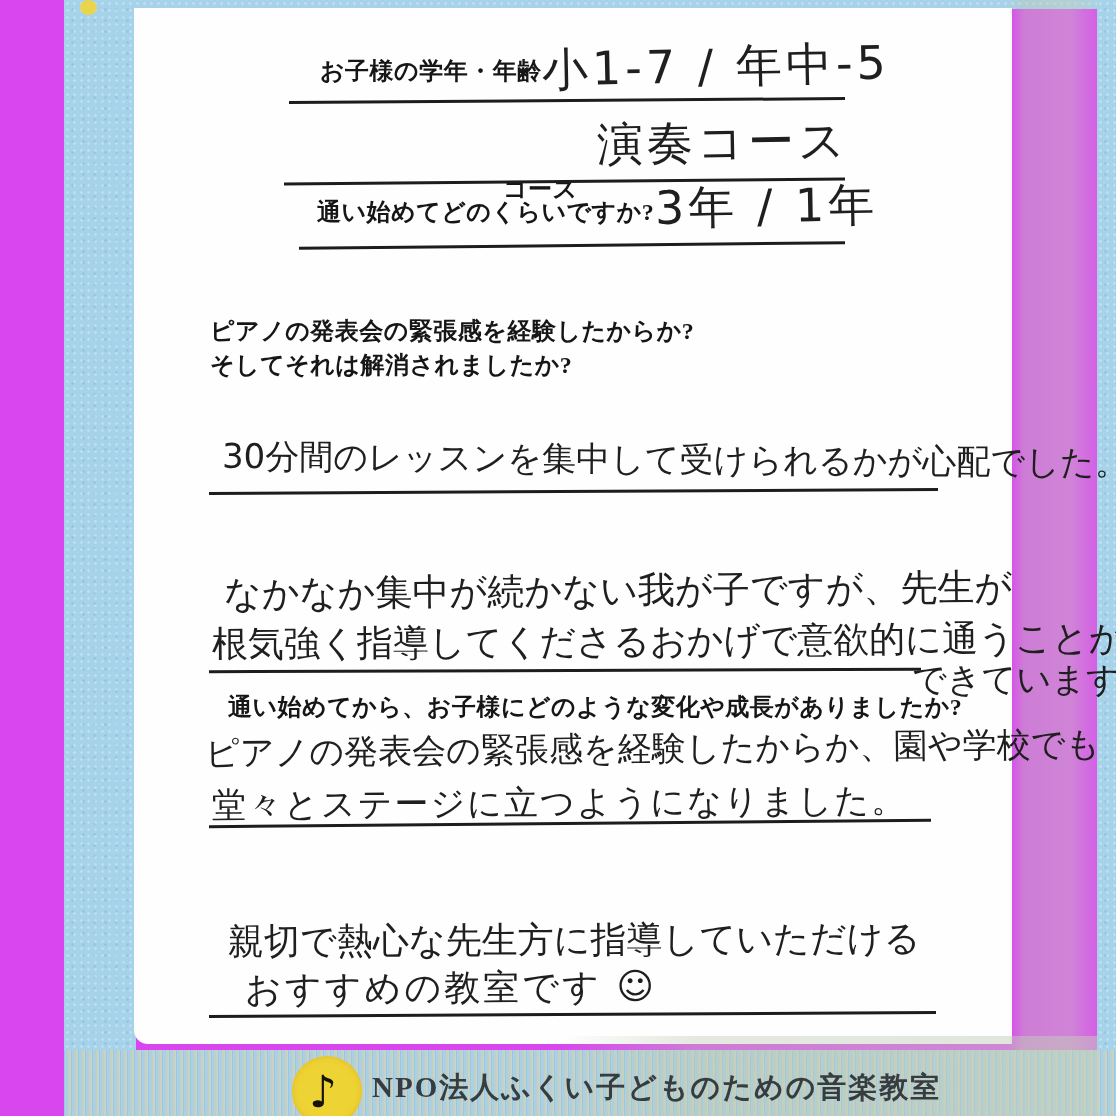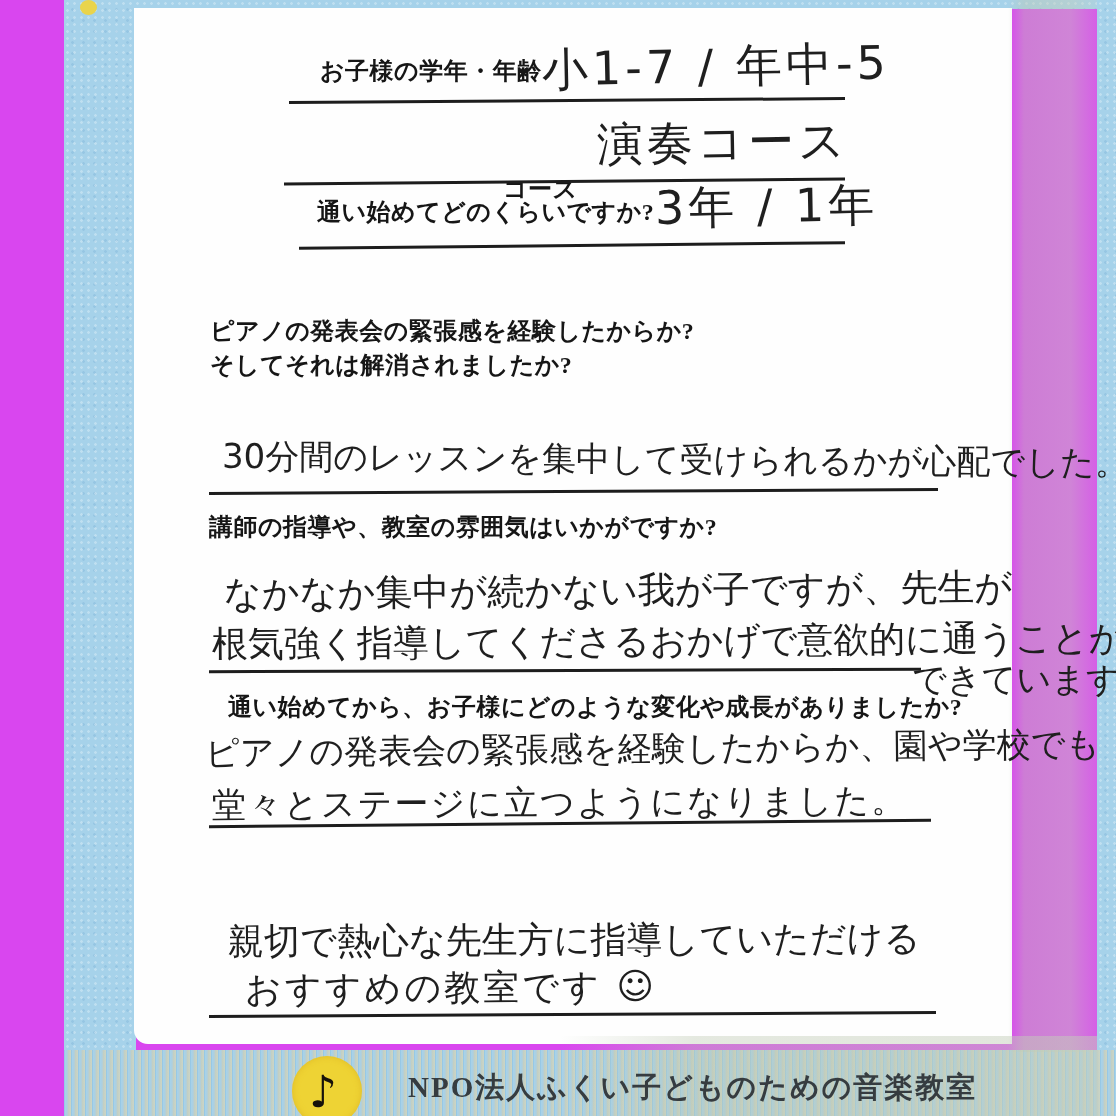--- a/index.html
+++ b/index.html
@@ -54,21 +54,20 @@
     position:absolute; color:#1f1f1f; white-space:nowrap;
     font-family:"DejaVu Sans", sans-serif; font-weight:500;
   }
   .hand-lg { font-size:46px; letter-spacing:4px; }
   
   .footer-org {
     position:absolute; left:372px; top:1068px;
     font-size:29px; font-weight:bold; color:#363c40;
     letter-spacing:2px; white-space:nowrap;
     font-family:"Liberation Serif", serif;
-    margin-left:36px;
   }
   .logo {
     position:absolute; left:292px; top:1056px; width:70px; height:70px;
     border-radius:50%; background:#eed334;
     box-shadow:inset 0 0 6px rgba(214,170,30,0.6);
   }
   .logo .note {
     position:absolute; left:17px; top:14px;
     font-size:44px; line-height:44px; color:#17120a;
     font-family:"DejaVu Sans", sans-serif;
@@ -99,21 +98,20 @@
 
   <span class="plabel" style="left:317px; top:196px;">通い始めてどのくらいですか?</span>
   <span class="hand hand-lg" style="left:655px; top:176px; transform:rotate(-1deg);">3年 / 1年</span>
   <div class="rule" style="left:299px; top:244px; width:546px; transform:rotate(-0.6deg);"></div>
 
   <span class="plabel" style="left:210px; top:315px;">ピアノの発表会の緊張感を経験したからか?</span>
   <span class="plabel" style="left:210px; top:349px;">そしてそれは解消されましたか?</span>
   <span class="hand" style="left:222px; top:437px; font-size:34px; letter-spacing:0px; transform:rotate(0.4deg);">30分間のレッスンを集中して受けられるかが心配でした。</span>
   <div class="rule" style="left:209px; top:490px; width:729px; transform:rotate(-0.3deg);"></div>
 
-  <span class="plabel" style="left:209px; top:511px;">講師の指導や、教室の雰囲気はいかがですか?</span>
   <span class="hand" style="left:224px; top:566px; font-size:37px; transform:rotate(-0.5deg);">なかなか集中が続かない我が子ですが、先生が</span>
   <span class="hand" style="left:212px; top:617px; font-size:36px; transform:rotate(-0.4deg);">根気強く指導してくださるおかげで意欲的に通うことが</span>
   <span class="hand" style="left:912px; top:657px; font-size:34px;">できています。</span>
   <div class="rule" style="left:209px; top:669px; width:712px; transform:rotate(-0.2deg);"></div>
 
   <span class="plabel" style="left:202px; top:691px;margin-left:26px;">通い始めてから、お子様にどのような変化や成長がありましたか?</span>
   <span class="hand" style="left:205px; top:726px; font-size:34px; transform:rotate(-0.6deg);">ピアノの発表会の緊張感を経験したからか、園や学校でも</span>
   <span class="hand" style="left:212px; top:780px; font-size:34px; letter-spacing:2px; transform:rotate(-0.4deg);">堂々とステージに立つようになりました。</span>
   <div class="rule" style="left:209px; top:822px; width:722px; transform:rotate(-0.5deg);"></div>
 

